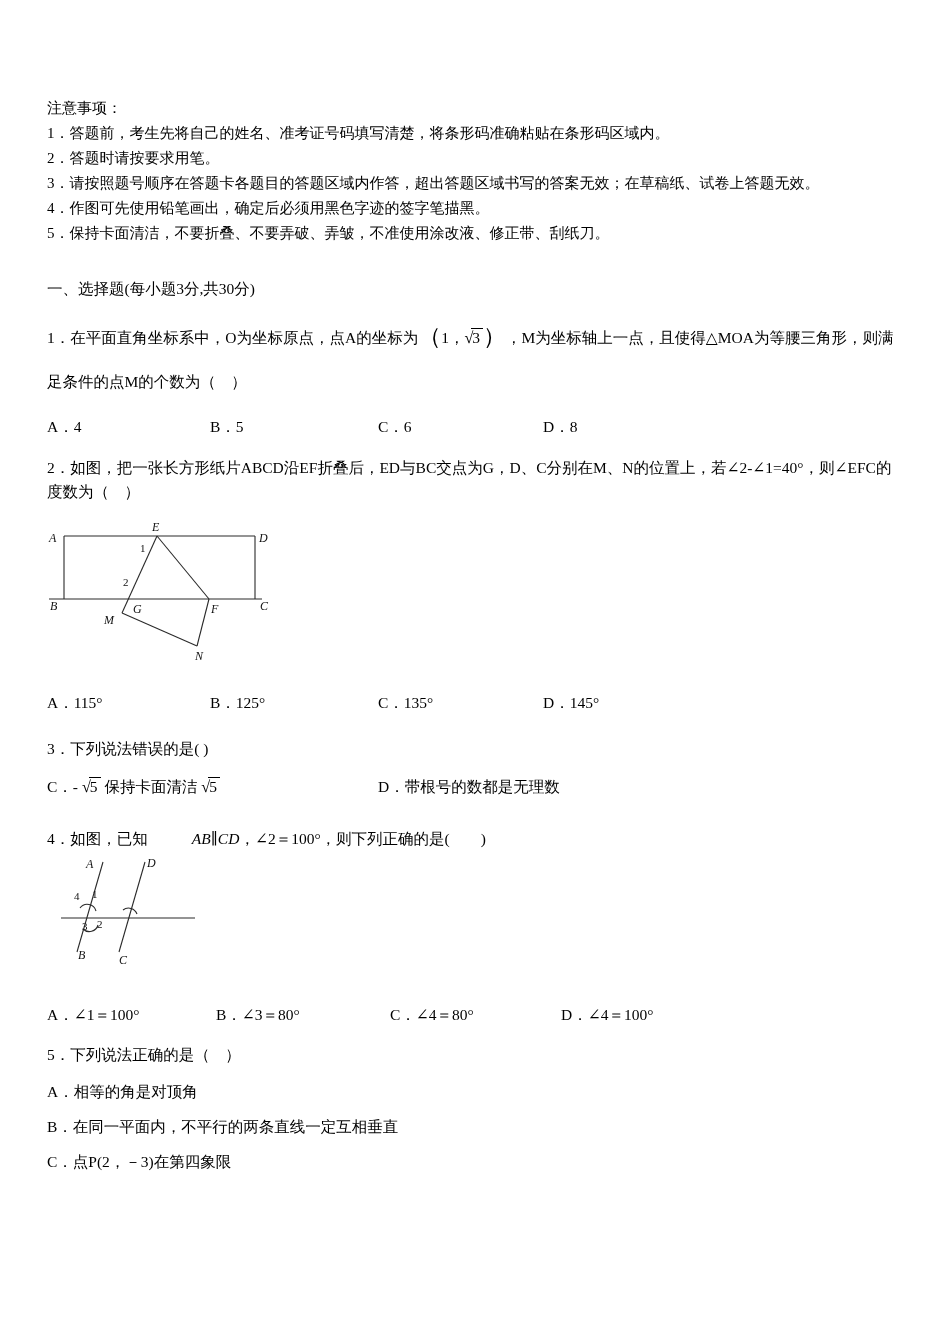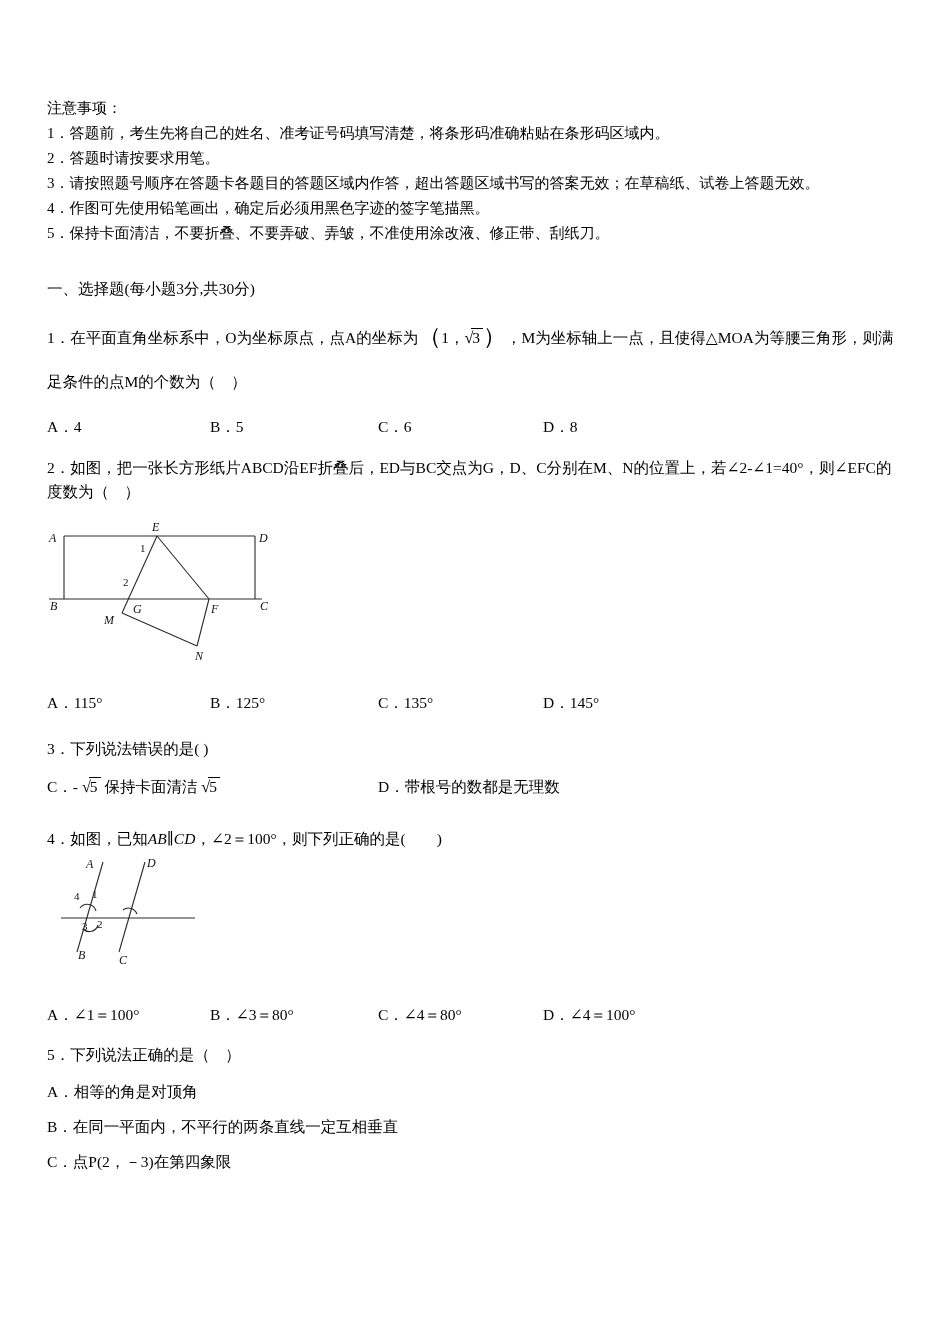--- a/index.html
+++ b/index.html
@@ -21,30 +21,30 @@
   .stem { margin: 0; font-size: 15.5px; }
   .q1stem { margin-top: 12px; line-height: 44px; }
   .q2stem { margin-top: 16px; line-height: 24px; }
   .q3stem { margin-top: 20px; line-height: 26px; }
   .q4stem { margin-top: 24px; line-height: 26px; }
   .q5stem { margin-top: 14px; line-height: 26px; }
   .opts4 { display: grid; grid-template-columns: 163px 168px 165px 1fr; margin-top: 10px; font-size: 15.5px; line-height: 26px; }
   .opts2 { display: grid; grid-template-columns: 331px 1fr; align-items: center; font-size: 15.5px; }
   .q3row1 { margin-top: 6px; min-height: 48px; }
   .q3row2 { margin-top: 10px; line-height: 30px; }
-  .q4opts { margin-top: 26px; }
+  .q4opts { margin-top: 26px; gap: 6px; }
   .q2opts { margin-top: 18px; }
   .q5opts { margin-top: 6px; }
   .q5opts .opt { display: block; line-height: 35px; }
   .bigp { font-size: 23px; position: relative; top: 1px; }
   .sqrt { white-space: nowrap; }
   .rad { font-size: 1.05em; }
   .vinc { border-top: 1.2px solid #000; padding: 0 3px 0 1px; margin-left: -2px; }
   .abs { display: inline-block; border-left: 1.4px solid #000; border-right: 1.4px solid #000; padding: 9px 6px; margin: 0 4px; line-height: 1; vertical-align: middle; }
-  .mi { font-style: italic; }
+  .mi { font-style: italic; padding-left: 44px; }
   figure { margin: 0; }
   .fig1 { margin: 12px 0 0 0; }
   .fig2 { margin: 4px 0 0 6px; }
   svg line, svg path, svg polyline { stroke: #2a2a2a; stroke-width: 1.1; fill: none; }
   svg text { font-family: "Liberation Serif", "DejaVu Serif", serif; font-size: 12px; font-style: italic; fill: #111; }
   svg text.num { font-style: normal; font-size: 11px; }
 </style>
 </head>
 <body>
 

